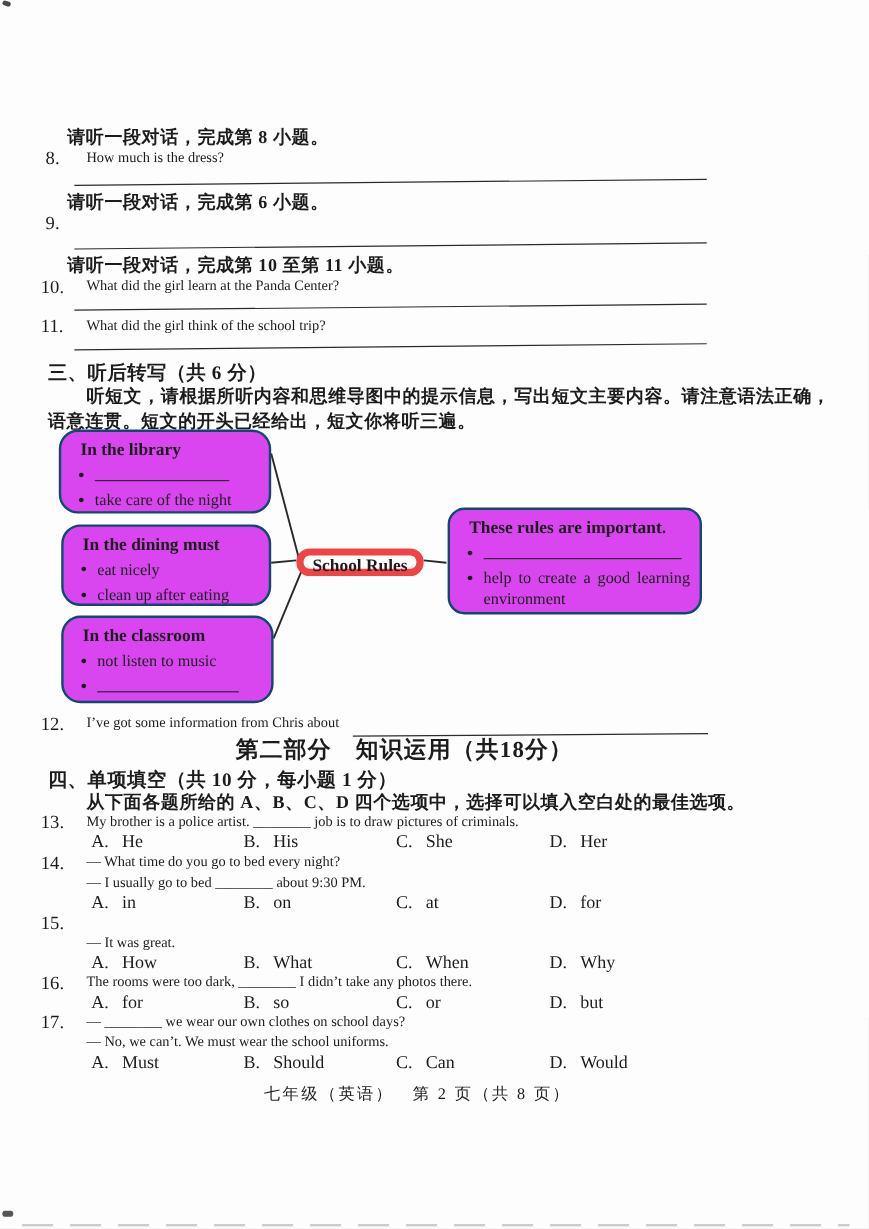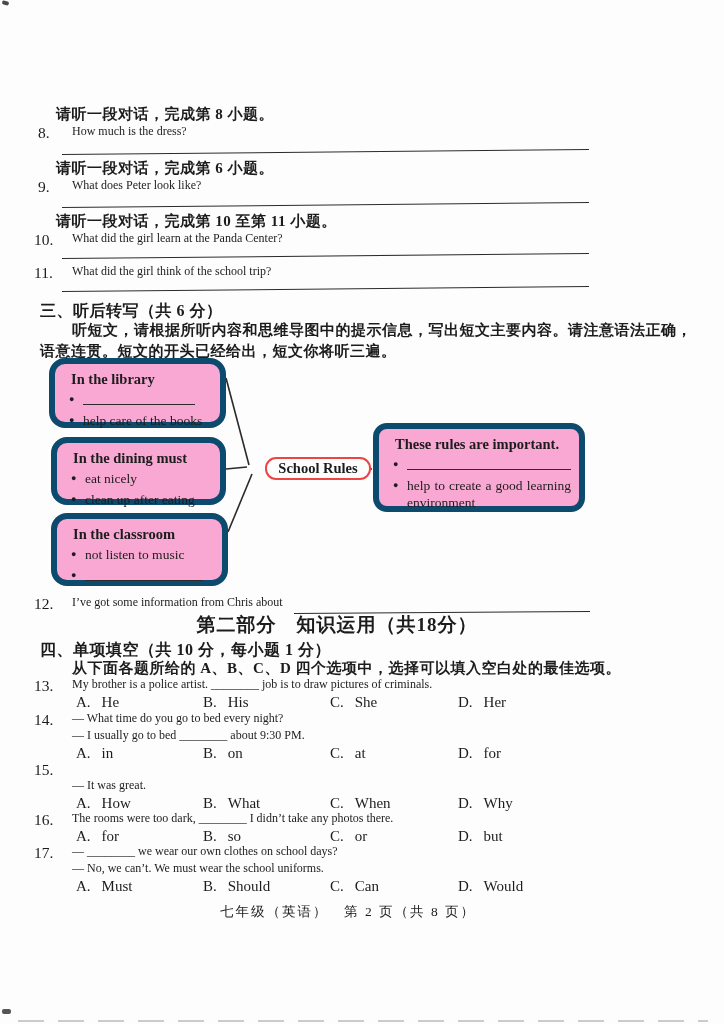--- a/index.html
+++ b/index.html
@@ -20,31 +20,31 @@
   }
   .sec-heading{font-size:16px;font-weight:700;letter-spacing:.5px;}
   .part-heading{
     position:absolute;left:0;width:724px;text-align:center;
     font-size:19px;font-weight:700;letter-spacing:1px;
     transform:translateX(-25px);
   }
   
   .mindmap{position:absolute;left:0;top:352px;width:724px;height:246px;}
   .mm-box{
-    position:absolute;border:6px solid #0c4a6e;border-radius:16px;
-    background:#f9a8d4;box-sizing:border-box;padding:5px 8px 0 14px;
+    position:absolute;border:2px solid #0c4a6e;border-radius:16px;
+    background:#d946ef;box-sizing:border-box;padding:5px 8px 0 14px;
   }
   .mm-title{font-size:14.5px;font-weight:700;margin:2px 0 3px 2px;}
   .mm-row{display:flex;align-items:flex-start;margin:3px 0 4px 0;font-size:13.5px;line-height:17px;}
   .dot{width:14px;font-size:9px;line-height:17px;flex:0 0 14px;color:#1c1c1c;}
   .uline{display:inline-block;height:13px;border-bottom:1.4px solid #2b2b2b;}
   .pill{
-    position:absolute;border:2px solid #ef4444;border-radius:11px;
+    position:absolute;border:6px solid #ef4444;border-radius:11px;
     text-align:center;font-size:14.5px;font-weight:700;line-height:19px;
-    background:#fdfdfd;box-sizing:border-box;margin-left:18px;
+    background:#fdfdfd;box-sizing:border-box;
   }
   .mm-lines{position:absolute;left:0;top:0;width:724px;height:246px;}
   .opt{position:absolute;font-size:15px;white-space:nowrap;}
   .opt .olabel{margin-right:11px;}
   .q12line{
     position:absolute;height:0;border-top:1.5px solid #2b2b2b;
     transform:rotate(-0.4deg);transform-origin:left center;
   }
   .footer{
     position:absolute;left:0;width:724px;text-align:center;
@@ -67,21 +67,20 @@
   <div class="speck-bl"></div>
   <div class="bottom-dash"></div>
 
   <div class="abs cn" style="left:56px;top:105px">请听一段对话，完成第 8 小题。</div>
   <div class="abs num" style="left:38px;top:124px">8.</div>
   <div class="abs en" style="left:72px;top:124px">How much is the dress?</div>
   <div class="rule" style="top:154px"></div>
 
   <div class="abs cn" style="left:56px;top:159px">请听一段对话，完成第 6 小题。</div>
   <div class="abs num" style="left:38px;top:178px">9.</div>
-  <div class="abs en" style="left:72px;top:178px">What does Peter look like?</div>
   <div class="rule" style="top:207px"></div>
 
   <div class="abs cn" style="left:56px;top:212px">请听一段对话，完成第 10 至第 11 小题。</div>
   <div class="abs num" style="left:34px;top:231px">10.</div>
   <div class="abs en" style="left:72px;top:231px">What did the girl learn at the Panda Center?</div>
   <div class="rule" style="top:258px"></div>
 
   <div class="abs num" style="left:34px;top:264px">11.</div>
   <div class="abs en" style="left:72px;top:264px">What did the girl think of the school trip?</div>
   <div class="rule" style="top:291px"></div>
@@ -99,21 +98,21 @@
     </svg>
 
     <div class="mm-box" style="left:49px;top:6px;width:177px;height:70px">
       <div class="mm-title">In the library</div>
       <div class="mm-row">
         <span class="dot">●</span>
         <span class="uline" style="width:112px"></span>
       </div>
       <div class="mm-row">
         <span class="dot">●</span>
-        <span>help care of the books</span>
+        <span>take care of the night</span>
       </div>
     </div>
 
     <div class="mm-box" style="left:51px;top:85px;width:175px;height:68px">
       <div class="mm-title">In the dining must</div>
       <div class="mm-row">
         <span class="dot">●</span>
         <span>eat nicely</span>
       </div>
       <div class="mm-row">

